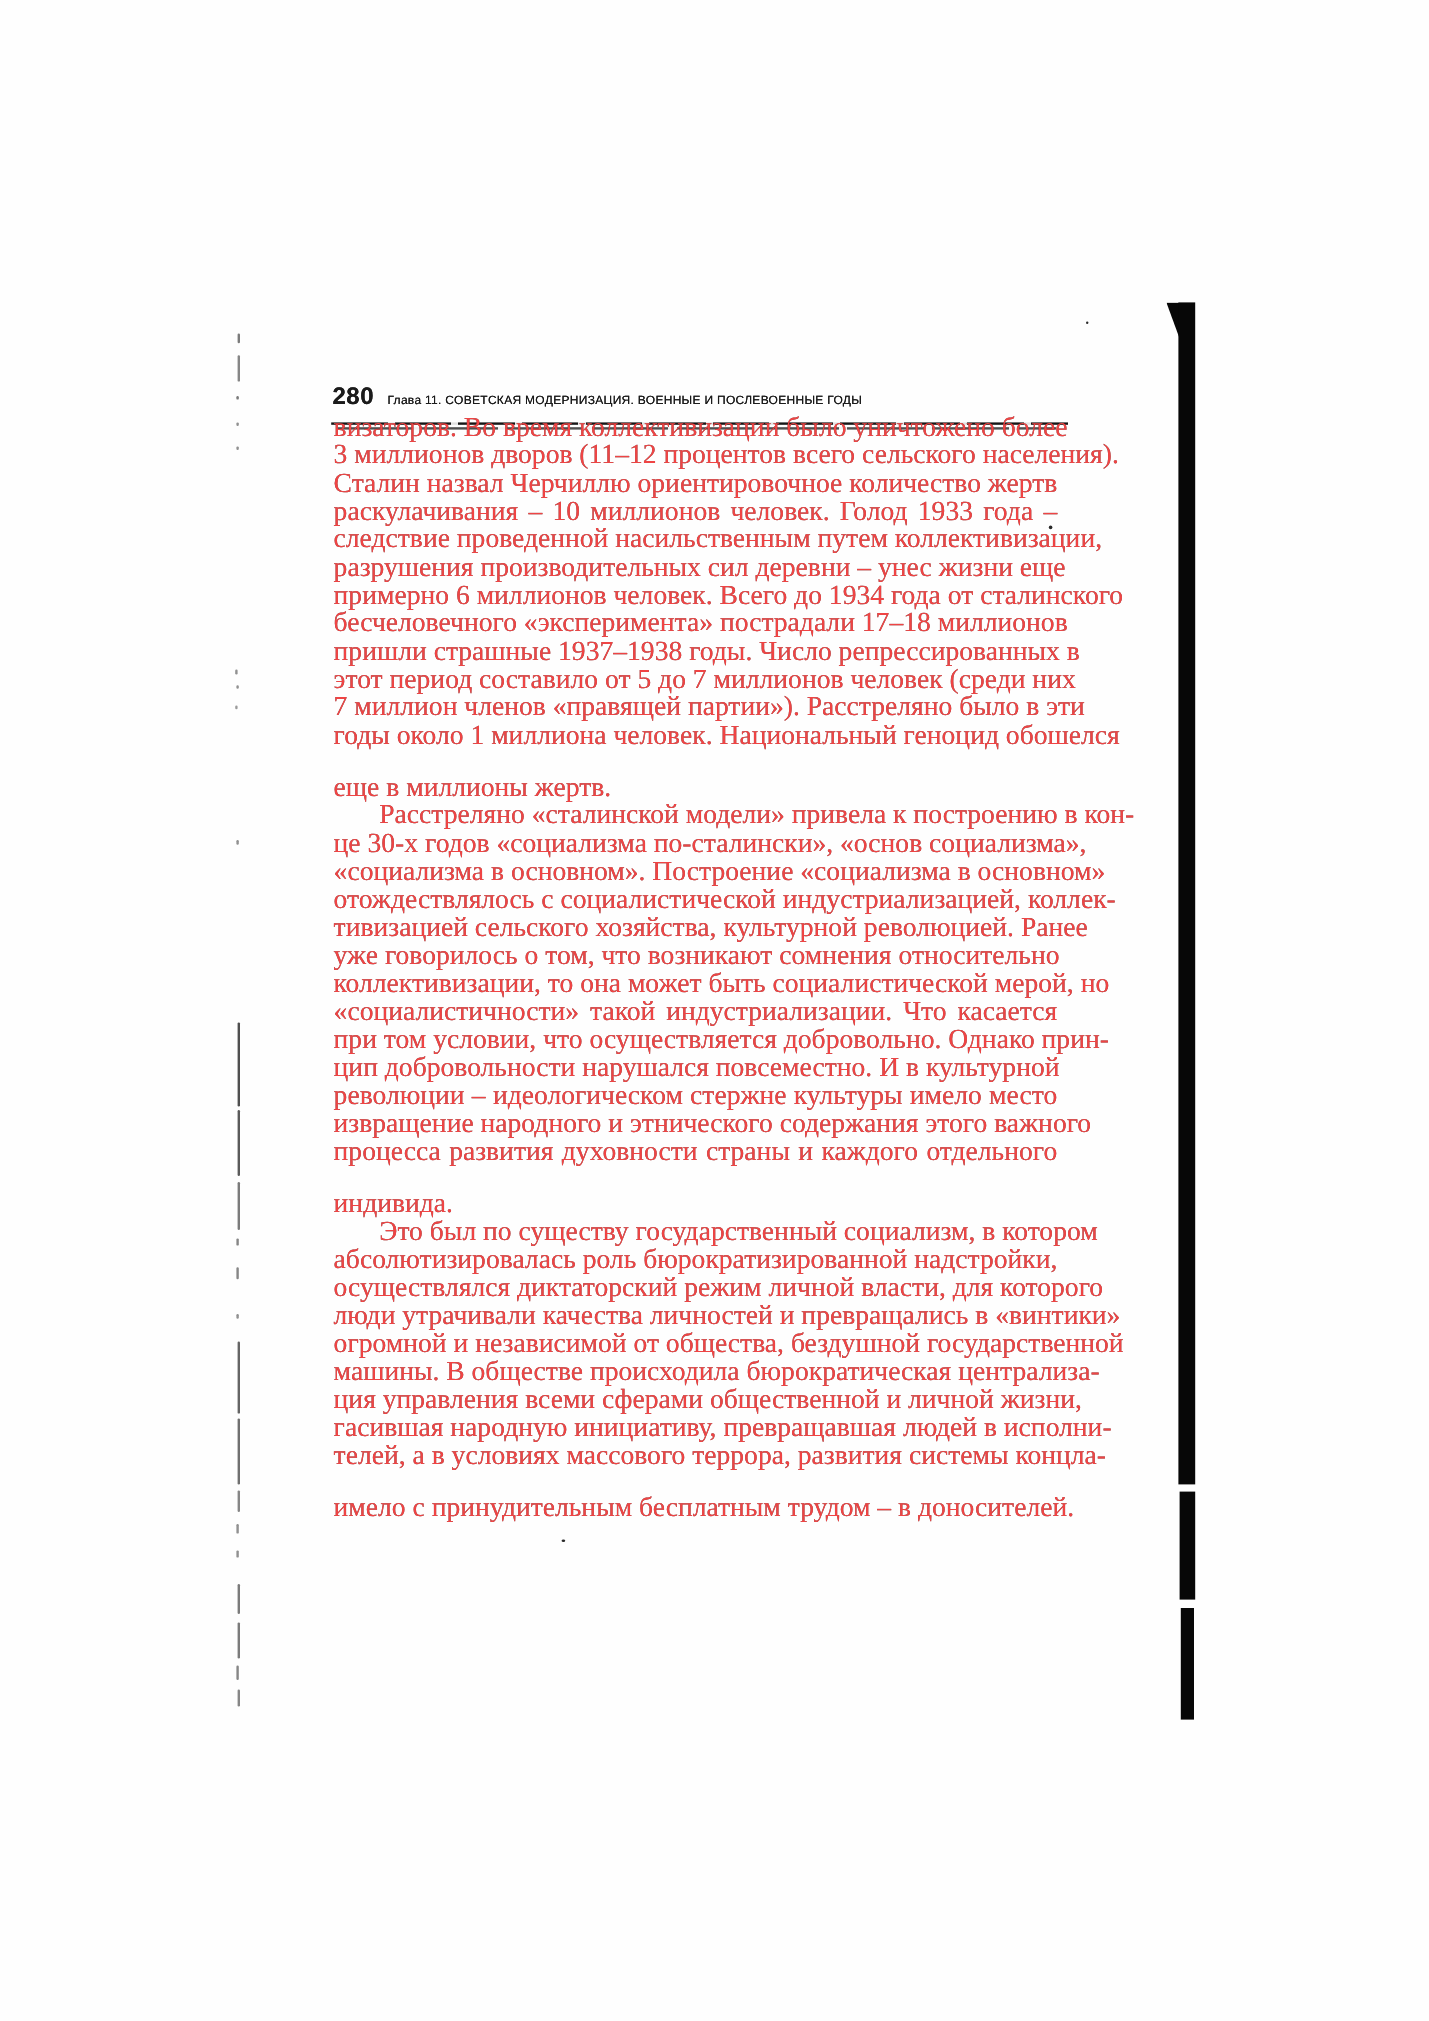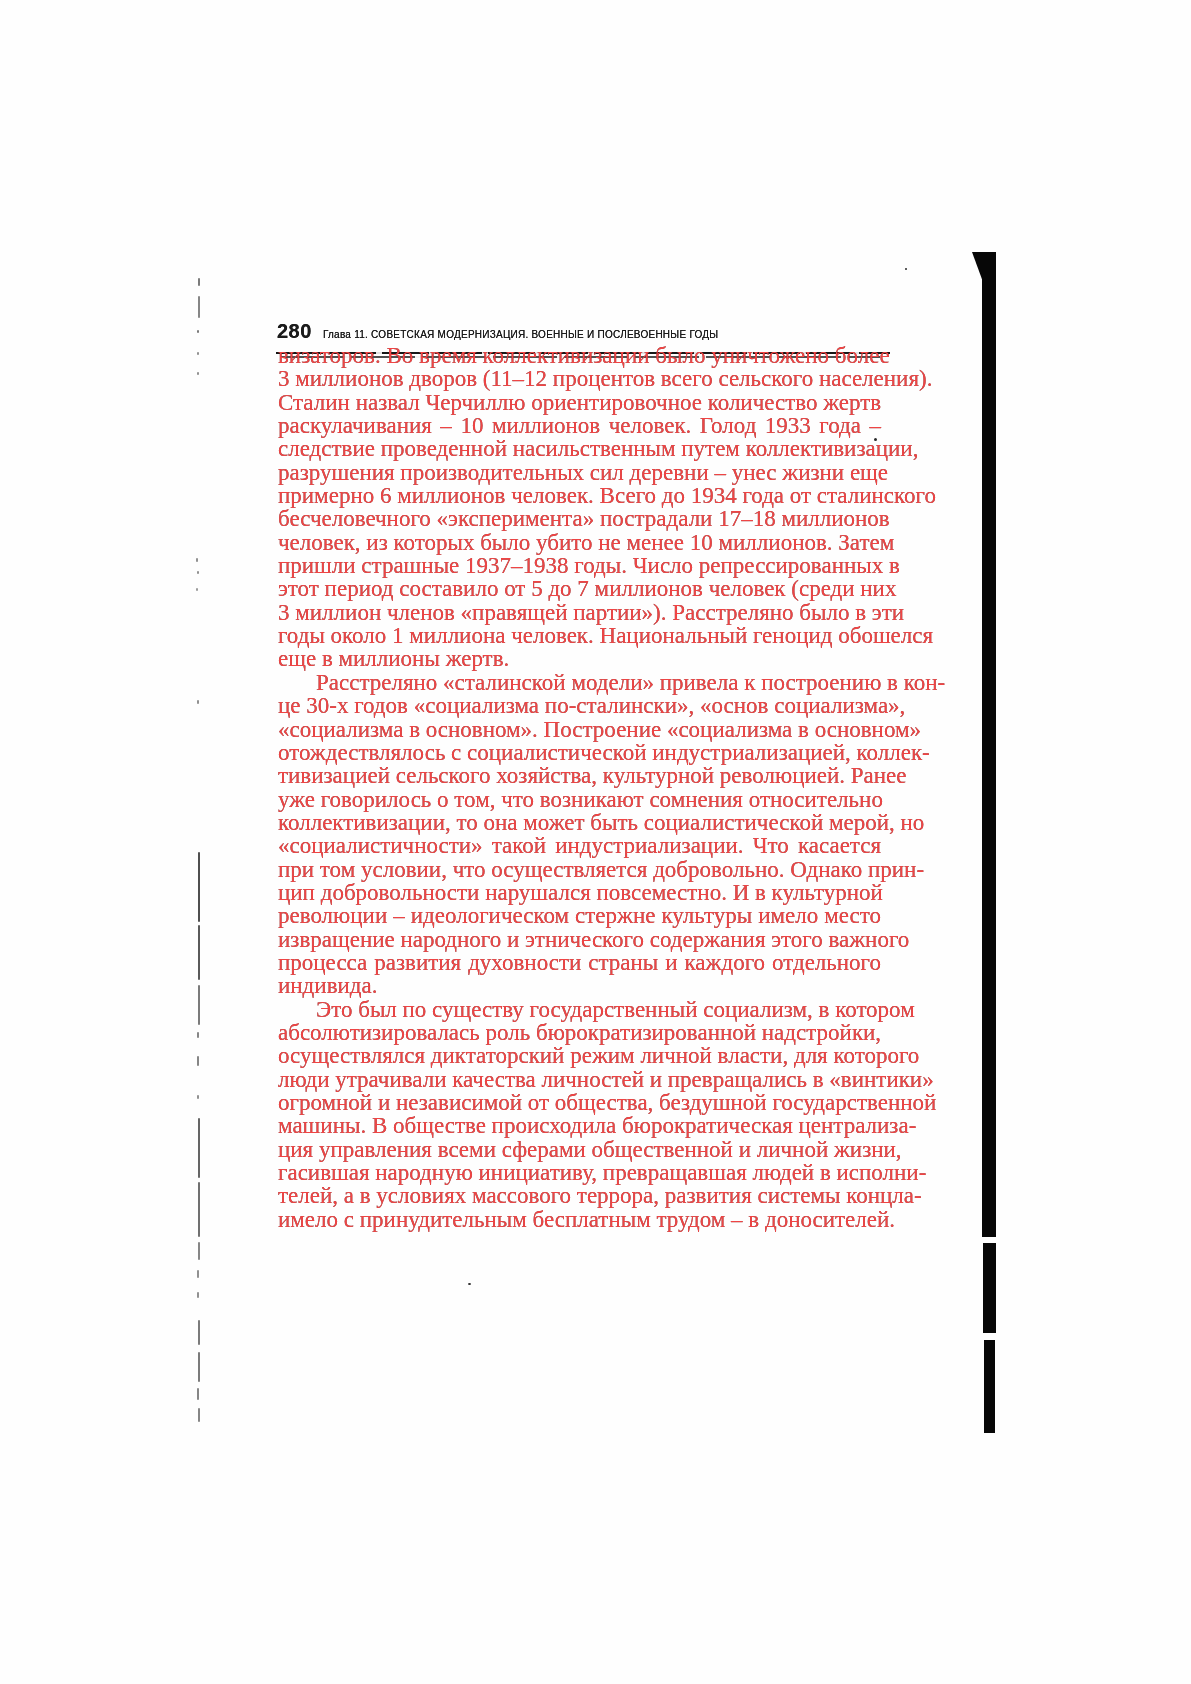--- a/index.html
+++ b/index.html
@@ -32,21 +32,21 @@
   .body-text{
     position:absolute;top:344px;left:278px;width:603px;
     font-size:23px;color:#ef4444;
     text-shadow:0 0 .5px rgba(10,10,10,.65);
   }
   .line{
     height:23.35px;line-height:23.35px;
     text-align:justify;text-align-last:justify;
     white-space:nowrap;overflow:visible;
   }
-  .line.para-end{text-align-last:left;}
+  .line.para-end{text-align-last:left;margin-top:20px;}
   .line.indent{text-indent:38px;}
 
   
   .scan-bar{position:absolute;background:#070707;}
   .scan-bar.wedge{
     width:11px;height:30px;left:972px;top:252px;
     clip-path:polygon(100% 0,100% 100%,0 0);
   }
   
   .gutter-mark{position:absolute;background:#232323;border-radius:1px;}
@@ -66,24 +66,23 @@
 
   <div class="body-text">
       <div class="line">визаторов. Во время коллективизации было уничтожено более</div>
       <div class="line">3 миллионов дворов (11–12 процентов всего сельского населения).</div>
       <div class="line">Сталин назвал Черчиллю ориентировочное количество жертв</div>
       <div class="line">раскулачивания – 10 миллионов человек. Голод 1933 года –</div>
       <div class="line">следствие проведенной насильственным путем коллективизации,</div>
       <div class="line">разрушения производительных сил деревни – унес жизни еще</div>
       <div class="line">примерно 6 миллионов человек. Всего до 1934 года от сталинского</div>
       <div class="line">бесчеловечного «эксперимента» пострадали 17–18 миллионов</div>
-      <div class="line">человек, из которых было убито не менее 10 миллионов. Затем</div>
       <div class="line">пришли страшные 1937–1938 годы. Число репрессированных в</div>
       <div class="line">этот период составило от 5 до 7 миллионов человек (среди них</div>
-      <div class="line">3 миллион членов «правящей партии»). Расстреляно было в эти</div>
+      <div class="line">7 миллион членов «правящей партии»). Расстреляно было в эти</div>
       <div class="line">годы около 1 миллиона человек. Национальный геноцид обошелся</div>
       <div class="line para-end">еще в миллионы жертв.</div>
       <div class="line indent">Расстреляно «сталинской модели» привела к построению в кон-</div>
       <div class="line">це 30-х годов «социализма по-сталински», «основ социализма»,</div>
       <div class="line">«социализма в основном». Построение «социализма в основном»</div>
       <div class="line">отождествлялось с социалистической индустриализацией, коллек-</div>
       <div class="line">тивизацией сельского хозяйства, культурной революцией. Ранее</div>
       <div class="line">уже говорилось о том, что возникают сомнения относительно</div>
       <div class="line">коллективизации, то она может быть социалистической мерой, но</div>
       <div class="line">«социалистичности» такой индустриализации. Что касается</div>

